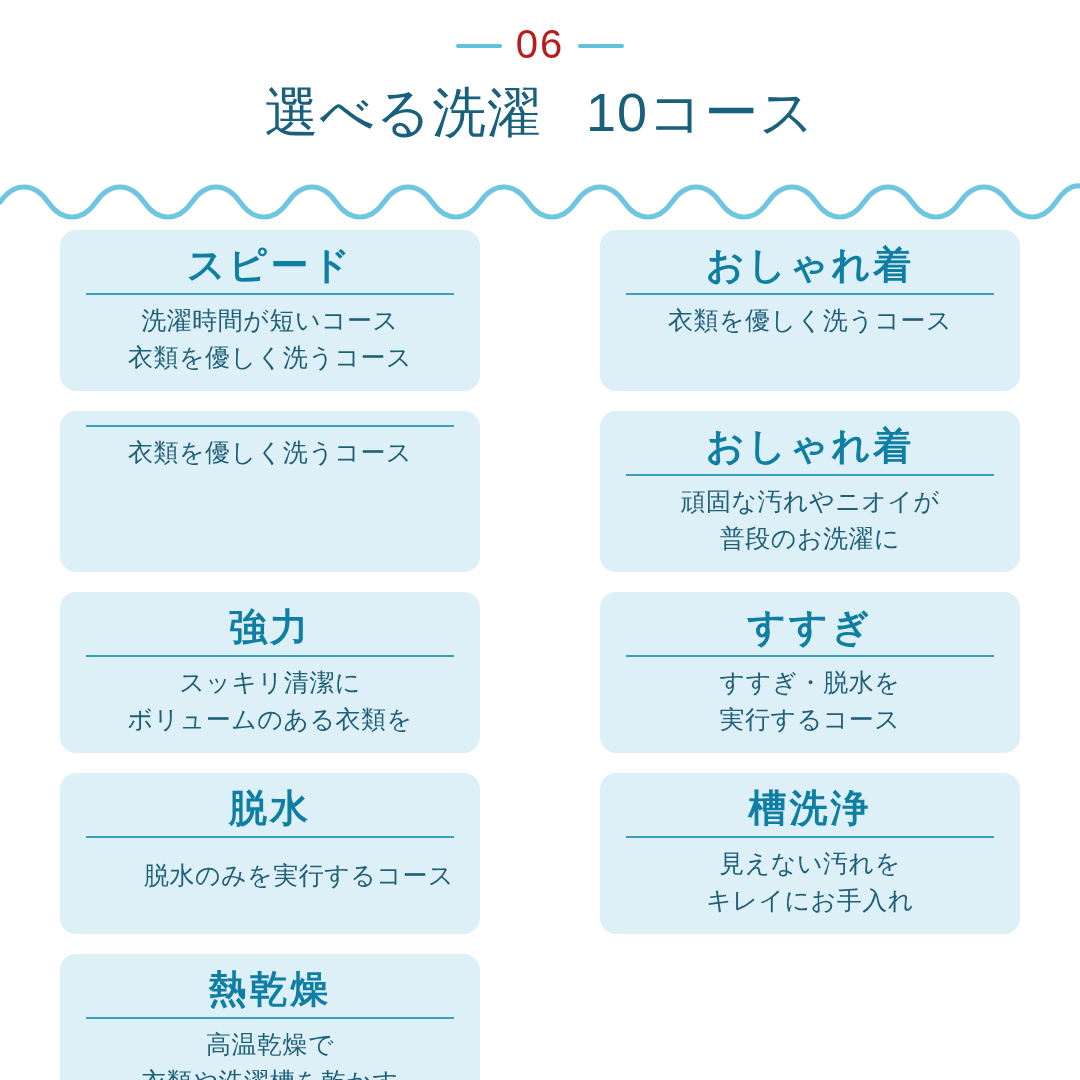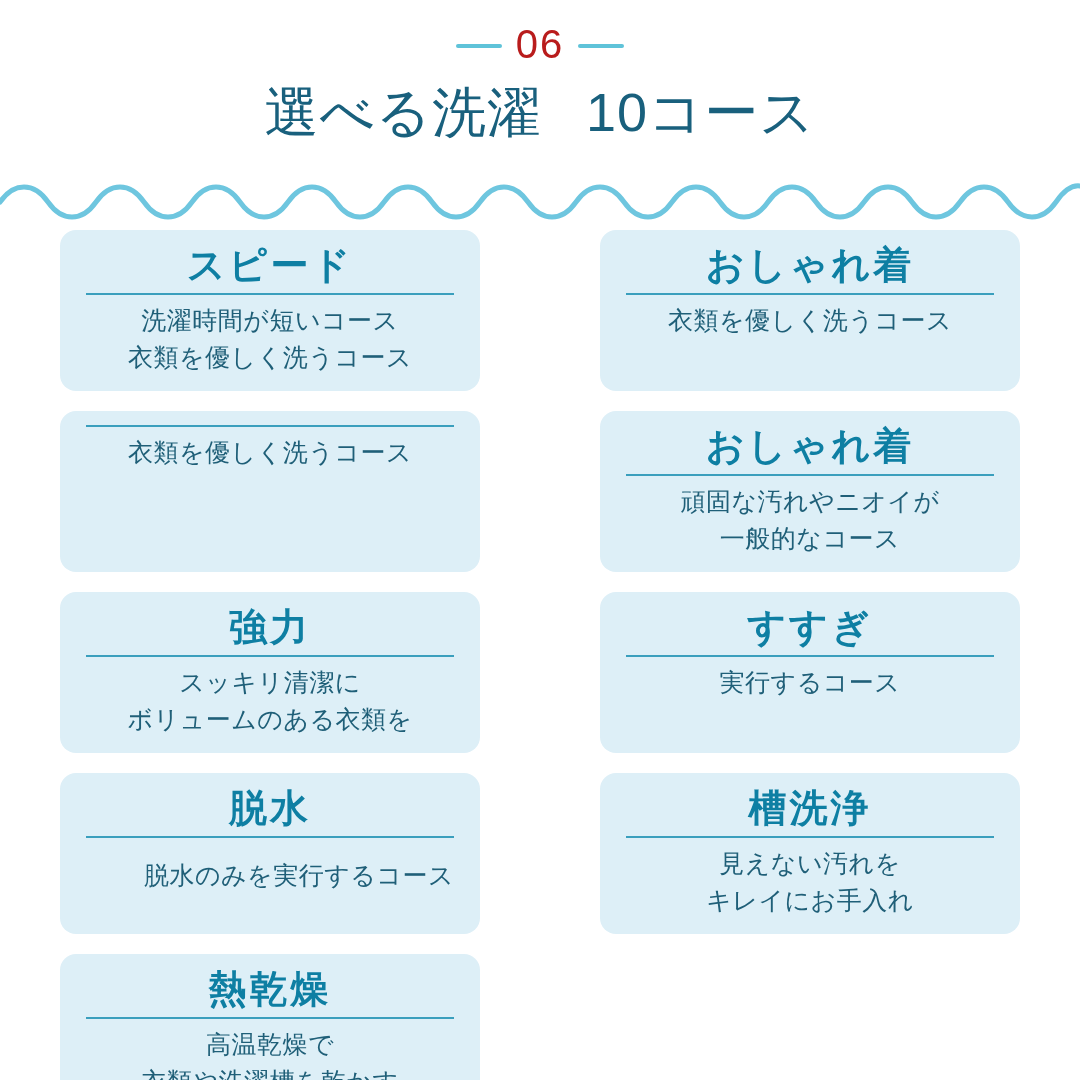--- a/index.html
+++ b/index.html
@@ -172,37 +172,38 @@
       <div class="card-desc">
         <div>衣類を優しく洗うコース</div>
       </div>
     </div>
 
     <div class="card">
       <div class="card-title">おしゃれ着</div>
       <div class="card-rule"></div>
       <div class="card-desc">
         <div>頑固な汚れやニオイが</div>
-        <div>一般的なコース</div>
+        <div>普段のお洗濯に</div>
       </div>
     </div>
 
     <div class="card">
       <div class="card-title">強力</div>
       <div class="card-rule"></div>
       <div class="card-desc">
         <div>スッキリ清潔に</div>
         <div>ボリュームのある衣類を</div>
       </div>
     </div>
 
     <div class="card">
       <div class="card-title">すすぎ</div>
       <div class="card-rule"></div>
       <div class="card-desc">
+        <div>すすぎ・脱水を</div>
         <div>実行するコース</div>
       </div>
     </div>
 
     <div class="card single-line">
       <div class="card-title">脱水</div>
       <div class="card-rule"></div>
       <div class="card-desc">
         <div>脱水のみを実行するコース</div>
       </div>

